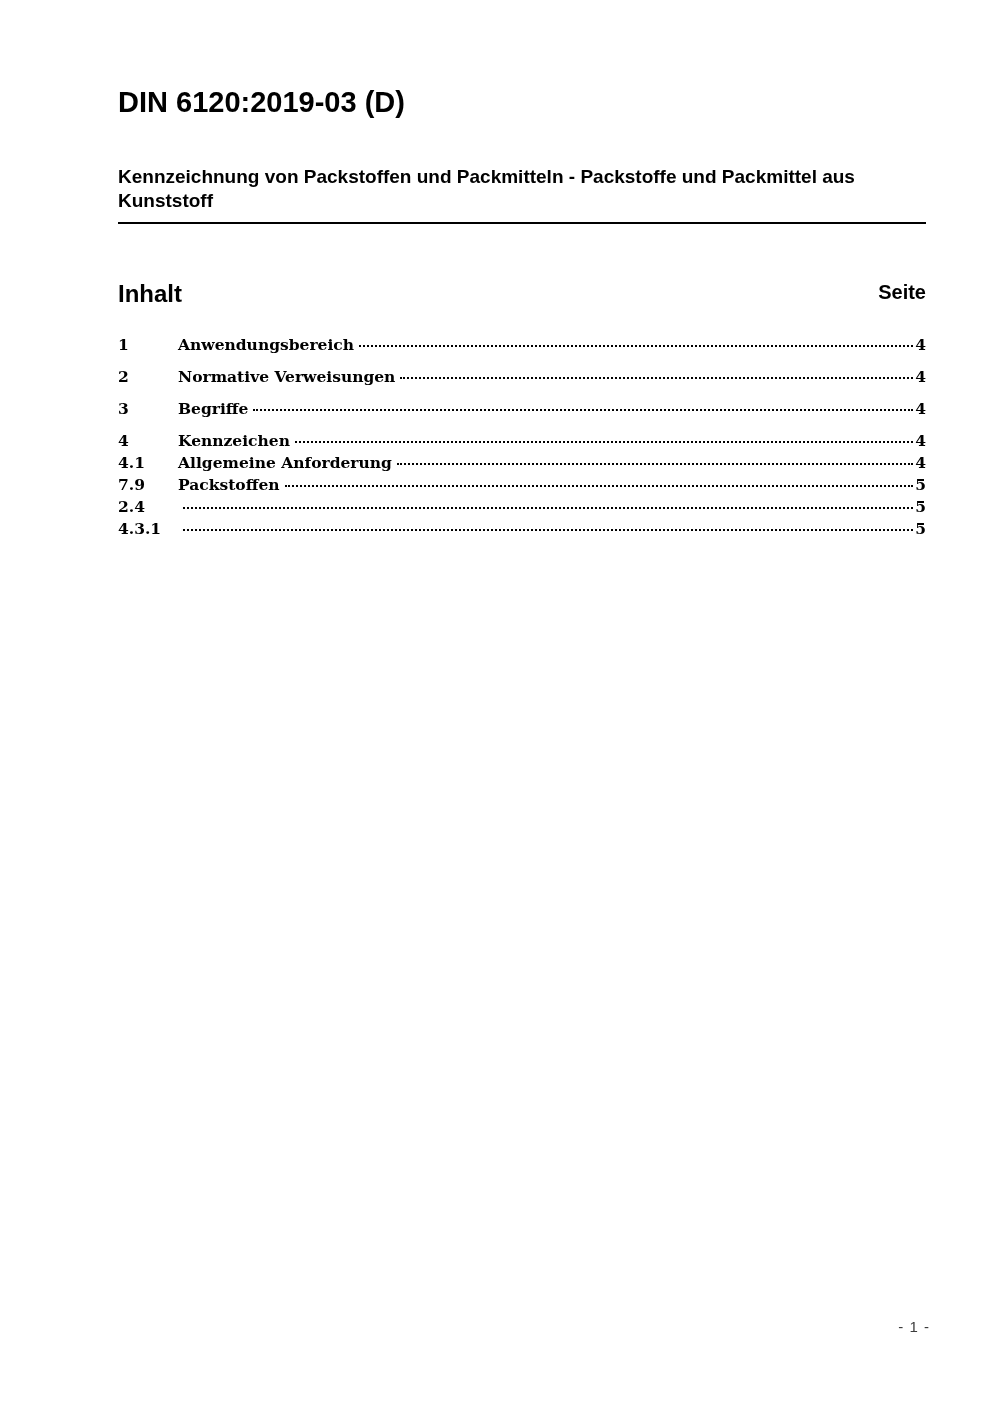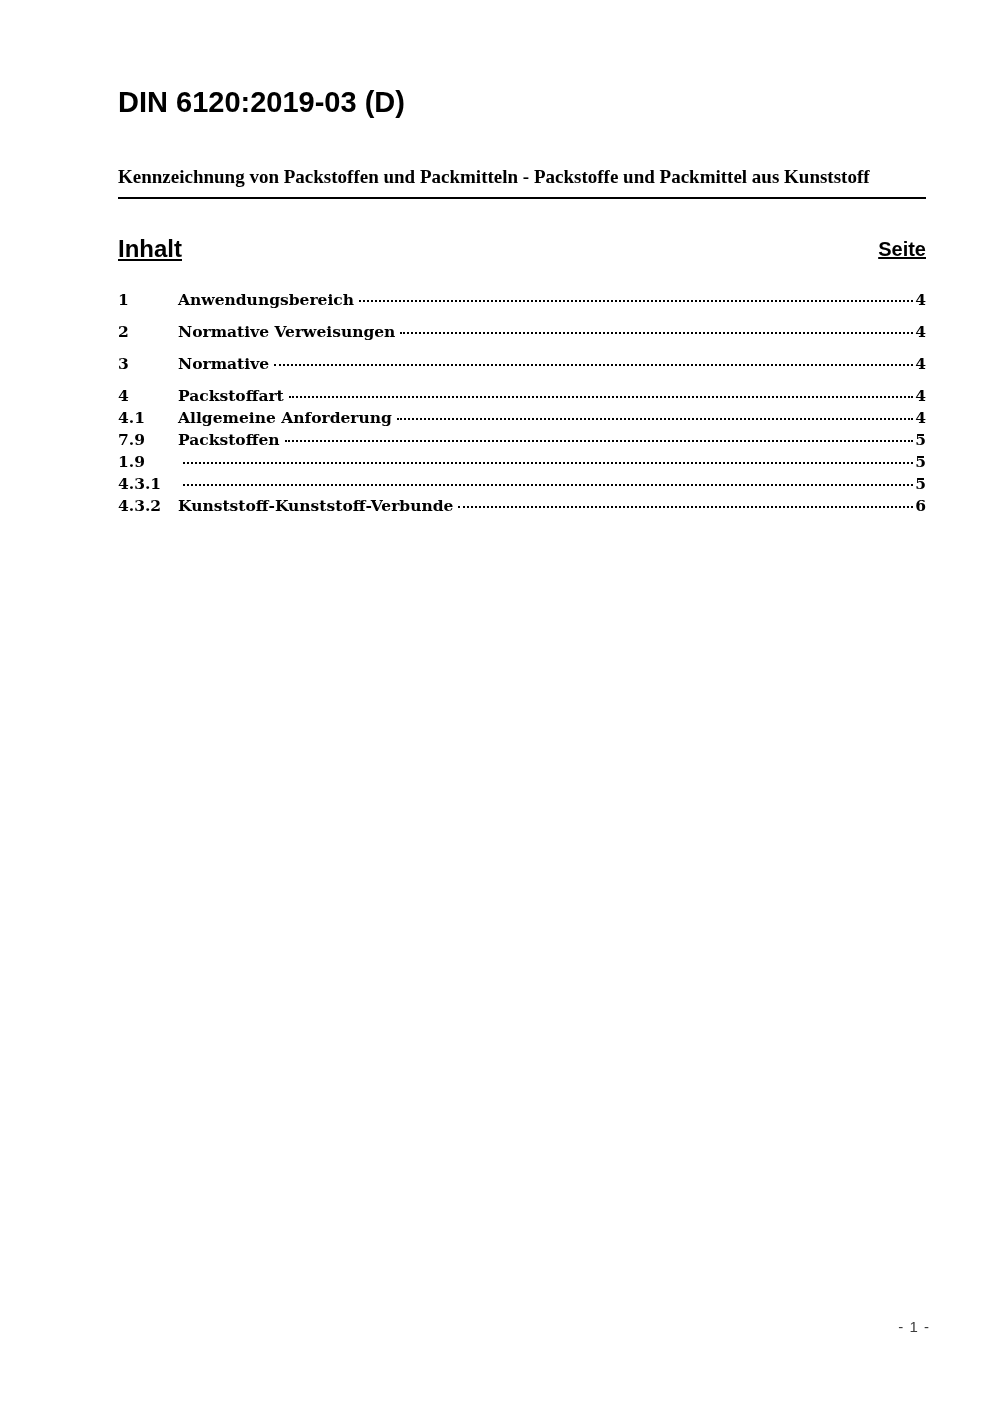--- a/index.html
+++ b/index.html
@@ -30,28 +30,27 @@
     letter-spacing: 0px;
     font-family: "Liberation Sans", sans-serif;
   }
   .doc-subtitle {
     margin-top: 46px;
     font-size: 19px;
     font-weight: bold;
     line-height: 1.28;
     border-bottom: 2px solid #000000;
     padding-bottom: 8px;
-    font-family: Liberation Serif, serif;
+    font-family: Liberation Sans, sans-serif;
   }
   .inhalt-row {
-    margin-top: 36px;
+    margin-top: 56px;
     display: flex;
     justify-content: space-between;
-    align-items: flex-end;
-    text-decoration: underline;
+    align-items: center;
   }
   .inhalt-heading {
     font-size: 24px;
     font-weight: bold;
   }
   .seite-label {
     font-size: 20px;
     font-weight: bold;
     padding-bottom: 2px;
   }
@@ -120,56 +119,50 @@
     <span class="toc-page">4</span>
   </div>
         <div class="toc-row level-1">
     <span class="toc-num">2</span>
     <span class="toc-title">Normative Verweisungen</span>
     <span class="toc-leader"></span>
     <span class="toc-page">4</span>
   </div>
         <div class="toc-row level-1">
     <span class="toc-num">3</span>
-    <span class="toc-title">Normative</span>
+    <span class="toc-title">Begriffe</span>
     <span class="toc-leader"></span>
     <span class="toc-page">4</span>
   </div>
         <div class="toc-row level-1">
     <span class="toc-num">4</span>
-    <span class="toc-title">Packstoffart</span>
+    <span class="toc-title">Kennzeichen</span>
     <span class="toc-leader"></span>
     <span class="toc-page">4</span>
   </div>
         <div class="toc-row level-2">
     <span class="toc-num">4.1</span>
     <span class="toc-title">Allgemeine Anforderung</span>
     <span class="toc-leader"></span>
     <span class="toc-page">4</span>
   </div>
         <div class="toc-row level-2">
     <span class="toc-num">7.9</span>
     <span class="toc-title">Packstoffen</span>
     <span class="toc-leader"></span>
     <span class="toc-page">5</span>
   </div>
         <div class="toc-row level-2">
-    <span class="toc-num">1.9</span>
+    <span class="toc-num">2.4</span>
     <span class="toc-leader"></span>
     <span class="toc-page">5</span>
   </div>
         <div class="toc-row level-3">
     <span class="toc-num">4.3.1</span>
     <span class="toc-leader"></span>
     <span class="toc-page">5</span>
-  </div>
-        <div class="toc-row level-3">
-    <span class="toc-num">4.3.2</span>
-    <span class="toc-title">Kunststoff-Kunststoff-Verbunde</span>
-    <span class="toc-leader"></span>
-    <span class="toc-page">6</span>
   </div>
       </div>
 
   </div>
 
   <div class="footer-page-number">- 1 -</div>
 </div>
 
 </body></html>

